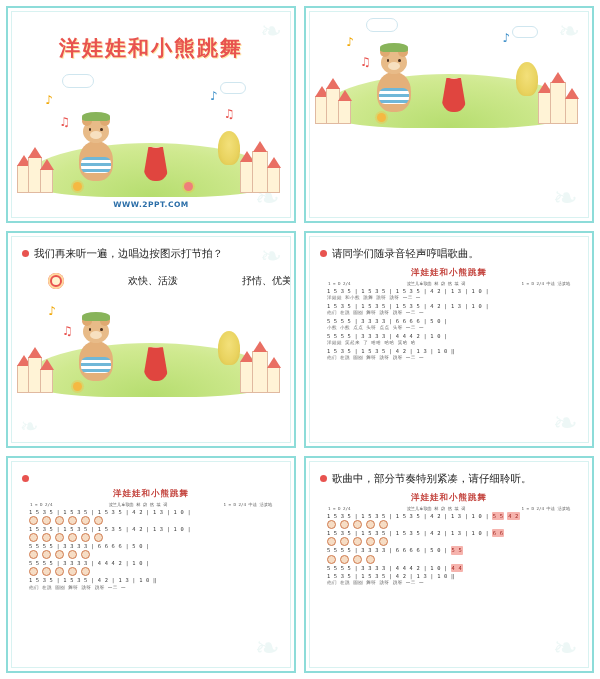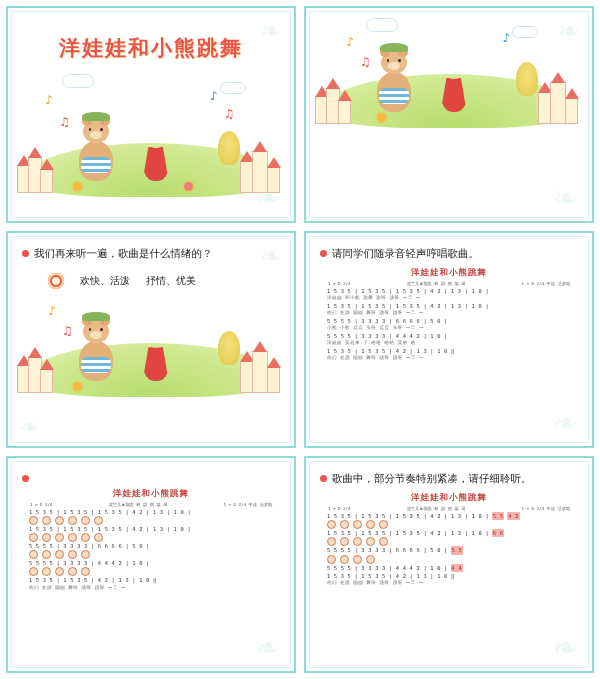--- a/index.html
+++ b/index.html
@@ -284,21 +284,21 @@
     box-shadow: inset 0 0 0 2px #ffd9a0;
   }
   .mood-icon::after {
     content: "";
     position: absolute;
     left: 4px; top: 4px;
     width: 8px; height: 8px;
     background: #fff3cf;
     border-radius: 50%;
   }
-  .mood-word { white-space: nowrap; }
+  .mood-word { white-space: nowrap; margin-left: 48px; }
 
   
   .score {
     margin: 6px auto 0 auto;
     width: 90%;
     font-family: "DejaVu Sans Mono", monospace;
     color: #3a3a3a;
   }
   .score-title {
     text-align: center;
@@ -414,20 +414,21 @@
               <div class="girl-hair"></div>
               <div class="girl-hat"></div>
               <div class="eye l" style="top:10px;left:5px;"></div>
               <div class="eye r" style="top:10px;right:5px;"></div>
             </div>
           </div>
         </div>
         <div class="flower" style="left:22%;"></div>
         <div class="flower" style="left:62%;background:#ef7f7a;"></div>
       </div>
+      <div class="site">WWW.2PPT.COM</div>
     </div>
   </div>
 
   <div class="slide">
     <div class="slide-inner">
       <div class="wm a">❧</div>
       <div class="wm b">❧</div>
       <div class="illus">
         <div class="cloud" style="left:20%;top:2px;"></div>
         <div class="cloud" style="right:18%;top:10px;width:24px;height:10px;"></div>
@@ -485,21 +486,21 @@
       </div>
     </div>
   </div>
 
   <div class="slide">
     <div class="slide-inner">
       <div class="wm a">❧</div>
       <div class="wm c">❧</div>
       <div class="heading">
         <span class="bullet"></span>
-        <span class="heading-text">我们再来听一遍，歌曲是什么情绪的？</span>
+        <span class="heading-text">我们再来听一遍，边唱边按图示打节拍？</span>
       </div>
       <div class="mood-row">
         <span class="mood-icon"></span>
         <span class="mood-word">欢快、活泼</span>
         <span class="mood-word">抒情、优美</span>
       </div>
       <div class="illus" style="height:112px;margin-top:2px;">
         <div class="note n2" style="left:13%;top:14px;">♪</div>
         <div class="note" style="left:18%;top:34px;">♫</div>
         <div class="hill"></div>

